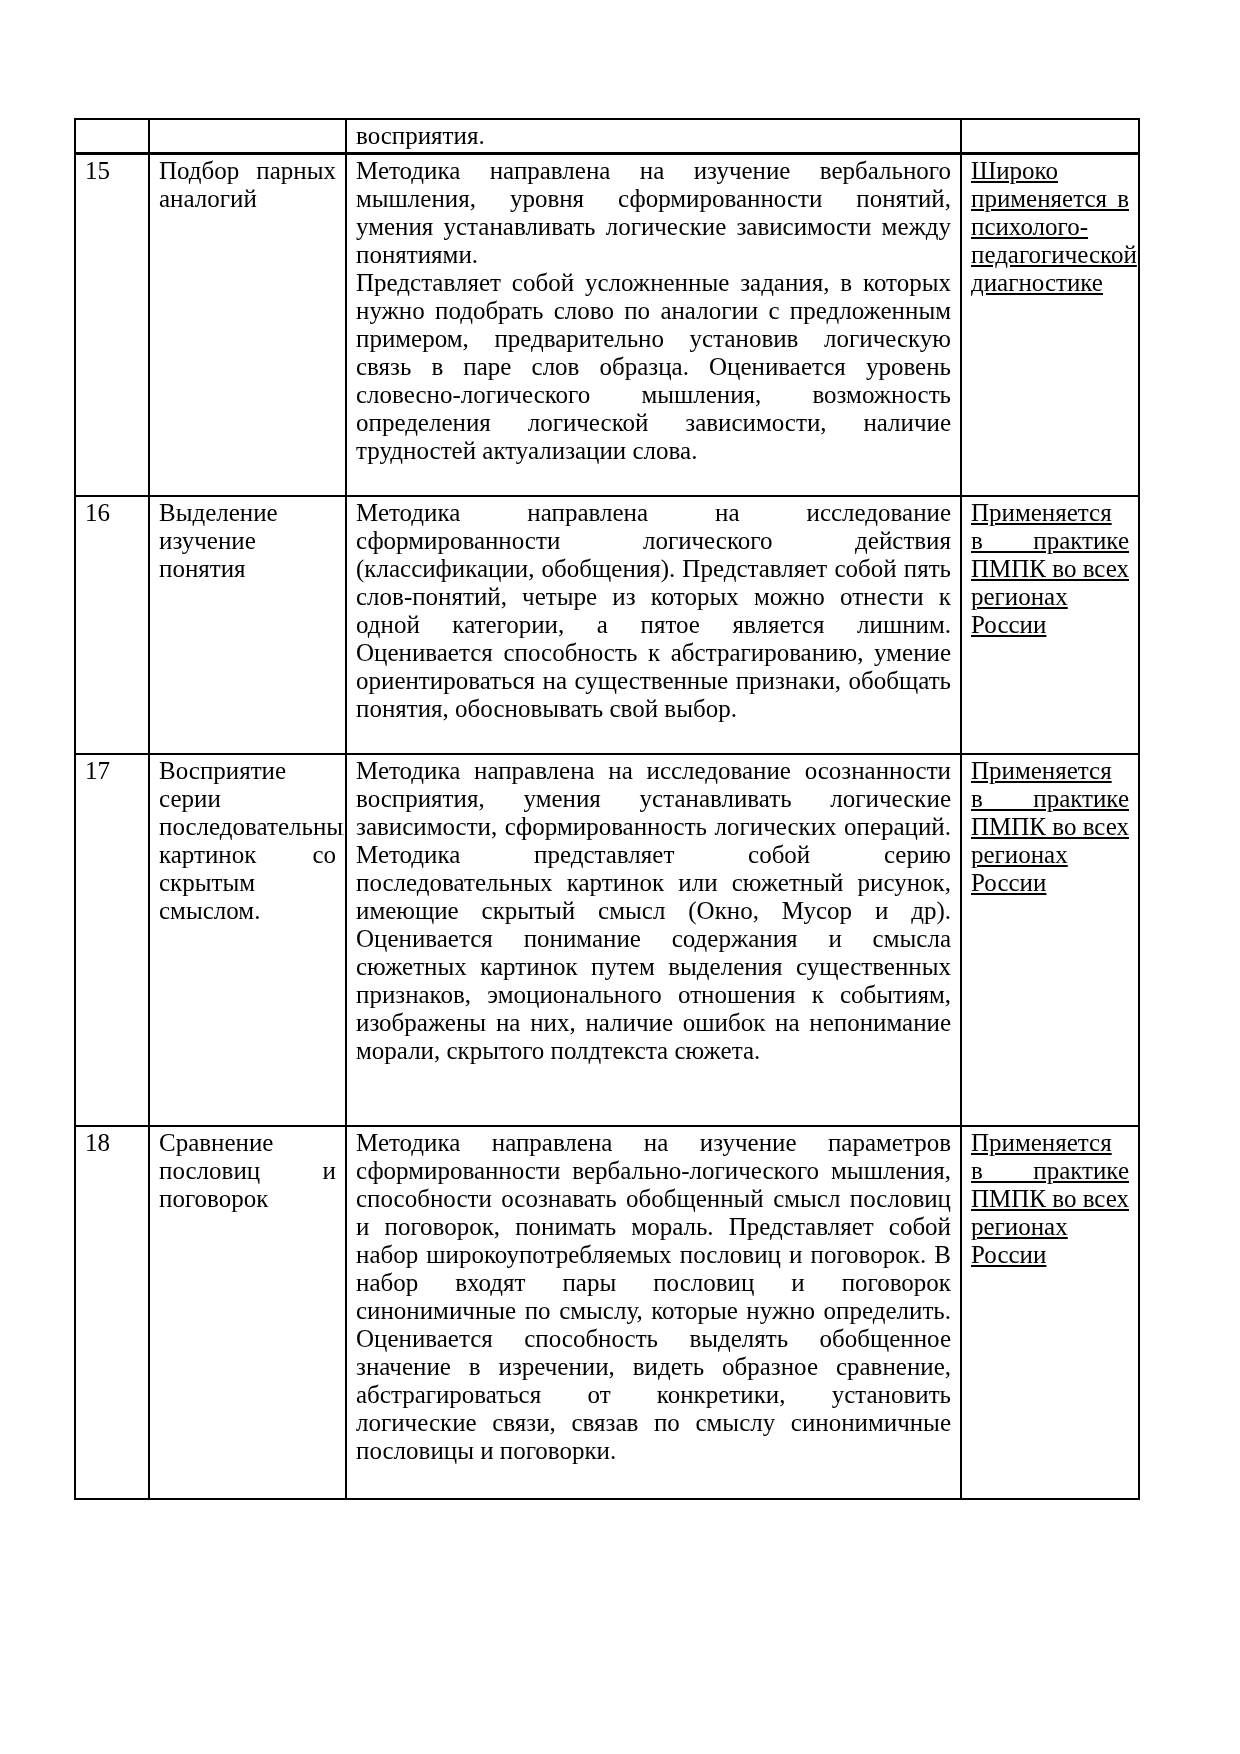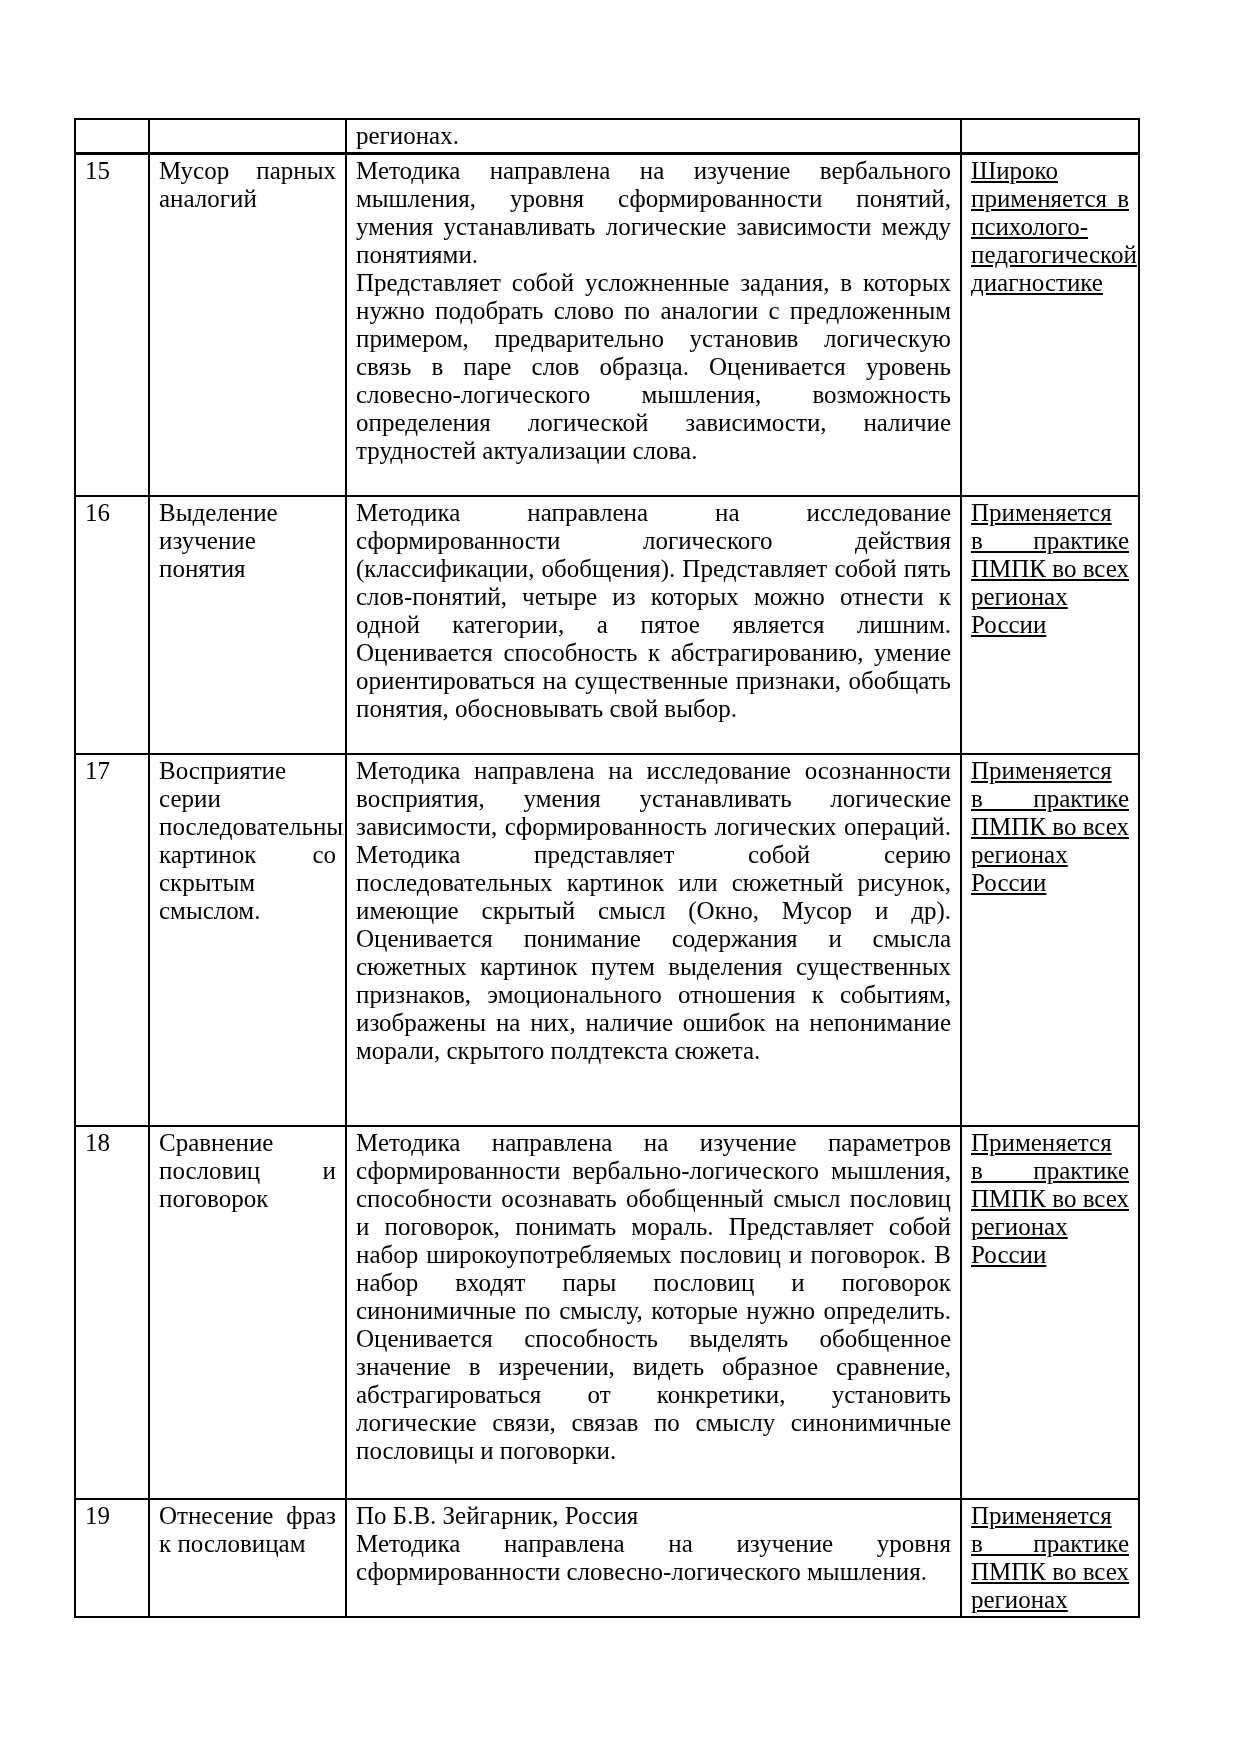--- a/index.html
+++ b/index.html
@@ -47,26 +47,26 @@
     <colgroup>
       <col style="width:74px">
       <col style="width:197px">
       <col style="width:615px">
       <col style="width:178px">
     </colgroup>
     <tbody>
       <tr class="r0 row-cont">
         <td class="c-num"></td>
         <td class="c-name"></td>
-        <td class="c-desc">регионах.</td>
+        <td class="c-desc">восприятия.</td>
         <td class="c-usage"></td>
       </tr>
       <tr class="r1">
         <td class="c-num">15</td>
-        <td class="c-name">Мусор парных аналогий</td>
+        <td class="c-name">Подбор парных аналогий</td>
         <td class="c-desc">Методика направлена на изучение вербального мышления, уровня сформированности понятий, умения устанавливать логические зависимости между понятиями.
 Представляет собой усложненные задания, в которых нужно подобрать слово по аналогии с предложенным примером, предварительно установив логическую связь в паре слов образца. Оценивается уровень словесно-логического мышления, возможность определения логической зависимости, наличие трудностей актуализации слова.</td>
         <td class="c-usage">Широко применяется в психолого-педагогической диагностике</td>
       </tr>
       <tr class="r2">
         <td class="c-num">16</td>
         <td class="c-name">Выделение изучение понятия</td>
         <td class="c-desc">Методика направлена на исследование сформированности логического действия (классификации, обобщения). Представляет собой пять слов-понятий, четыре из которых можно отнести к одной категории, а пятое является лишним. Оценивается способность к абстрагированию, умение ориентироваться на существенные признаки, обобщать понятия, обосновывать свой выбор.</td>
         <td class="c-usage">Применяется в практике ПМПК во всех регионах России</td>
       </tr>
@@ -75,22 +75,15 @@
         <td class="c-name">Восприятие серии последовательных картинок со скрытым смыслом.</td>
         <td class="c-desc">Методика направлена на исследование осознанности восприятия, умения устанавливать логические зависимости, сформированность логических операций. Методика представляет собой серию последовательных картинок или сюжетный рисунок, имеющие скрытый смысл (Окно, Мусор и др). Оценивается понимание содержания и смысла сюжетных картинок путем выделения существенных признаков, эмоционального отношения к событиям, изображены на них, наличие ошибок на непонимание морали, скрытого полдтекста сюжета.</td>
         <td class="c-usage">Применяется в практике ПМПК во всех регионах России</td>
       </tr>
       <tr class="r4">
         <td class="c-num">18</td>
         <td class="c-name">Сравнение пословиц и поговорок</td>
         <td class="c-desc">Методика направлена на изучение параметров сформированности вербально-логического мышления, способности осознавать обобщенный смысл пословиц и поговорок, понимать мораль. Представляет собой набор широкоупотребляемых пословиц и поговорок. В набор входят пары пословиц и поговорок синонимичные по смыслу, которые нужно определить. Оценивается способность выделять обобщенное значение в изречении, видеть образное сравнение, абстрагироваться от конкретики, установить логические связи, связав по смыслу синонимичные пословицы и поговорки.</td>
         <td class="c-usage">Применяется в практике ПМПК во всех регионах России</td>
       </tr>
-      <tr class="r5">
-        <td class="c-num">19</td>
-        <td class="c-name">Отнесение фраз к пословицам</td>
-        <td class="c-desc">По Б.В. Зейгарник, Россия
-Методика направлена на изучение уровня сформированности словесно-логического мышления.</td>
-        <td class="c-usage">Применяется в практике ПМПК во всех регионах</td>
-      </tr>
     </tbody>
   </table>
 </div>
 
 </body></html>

